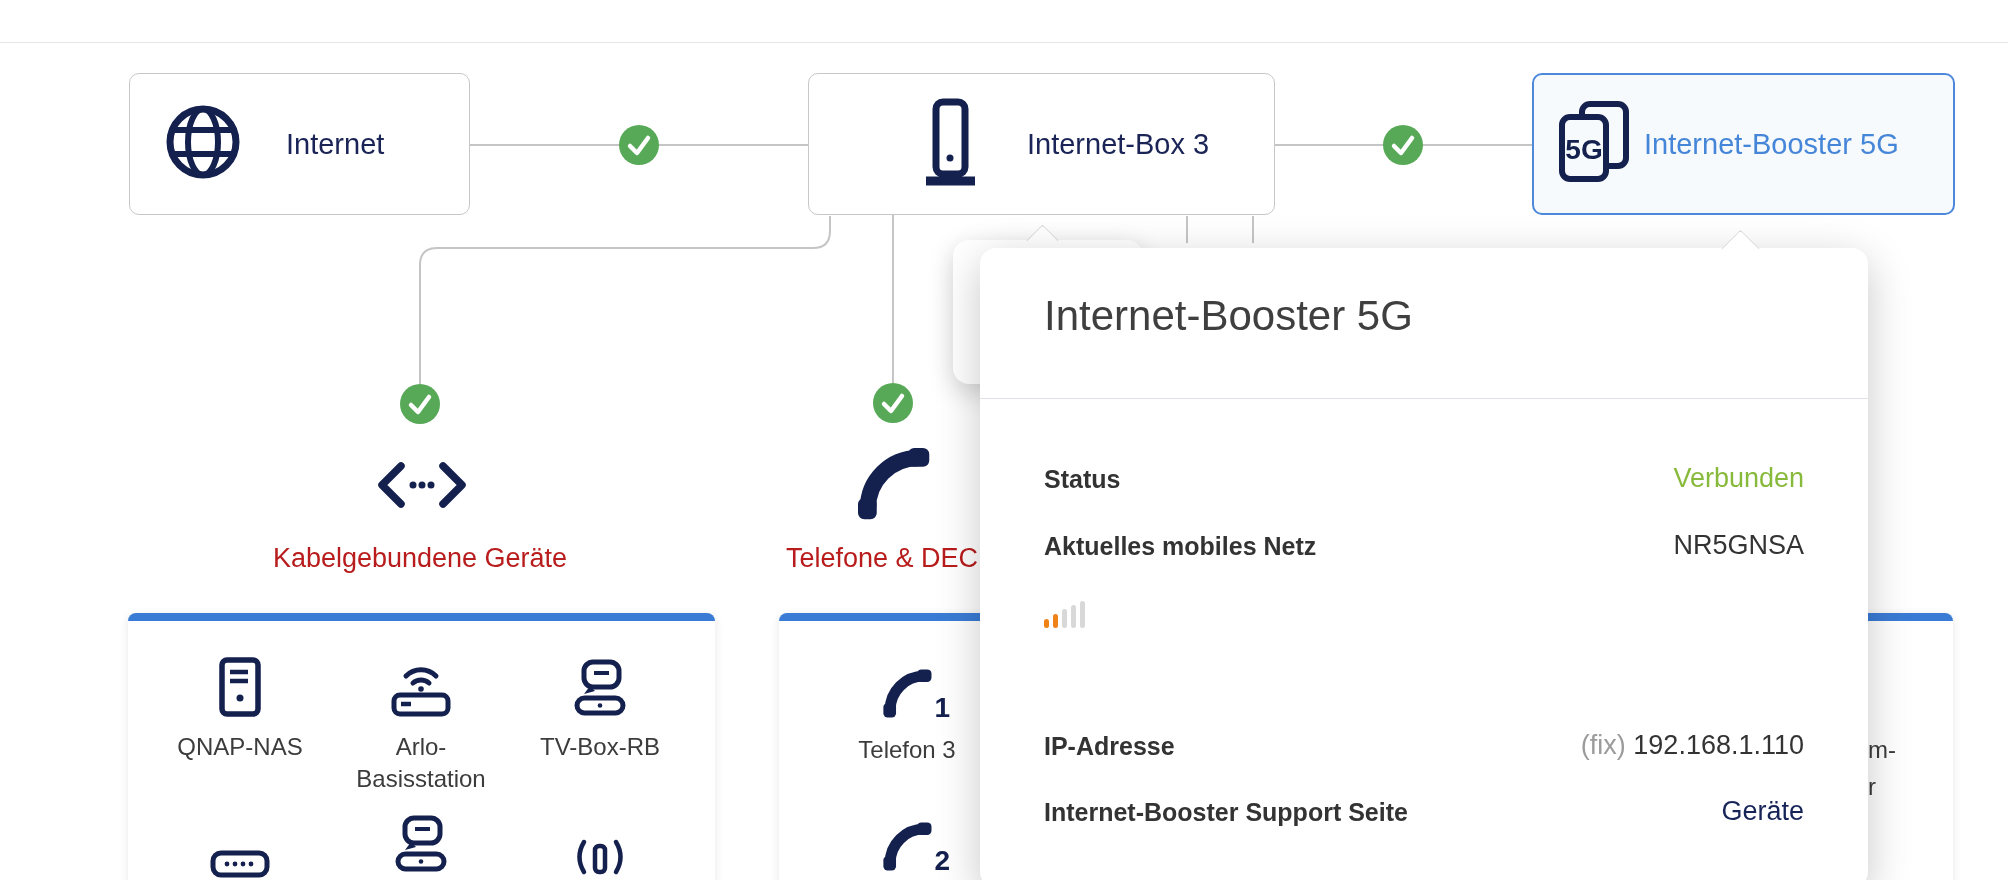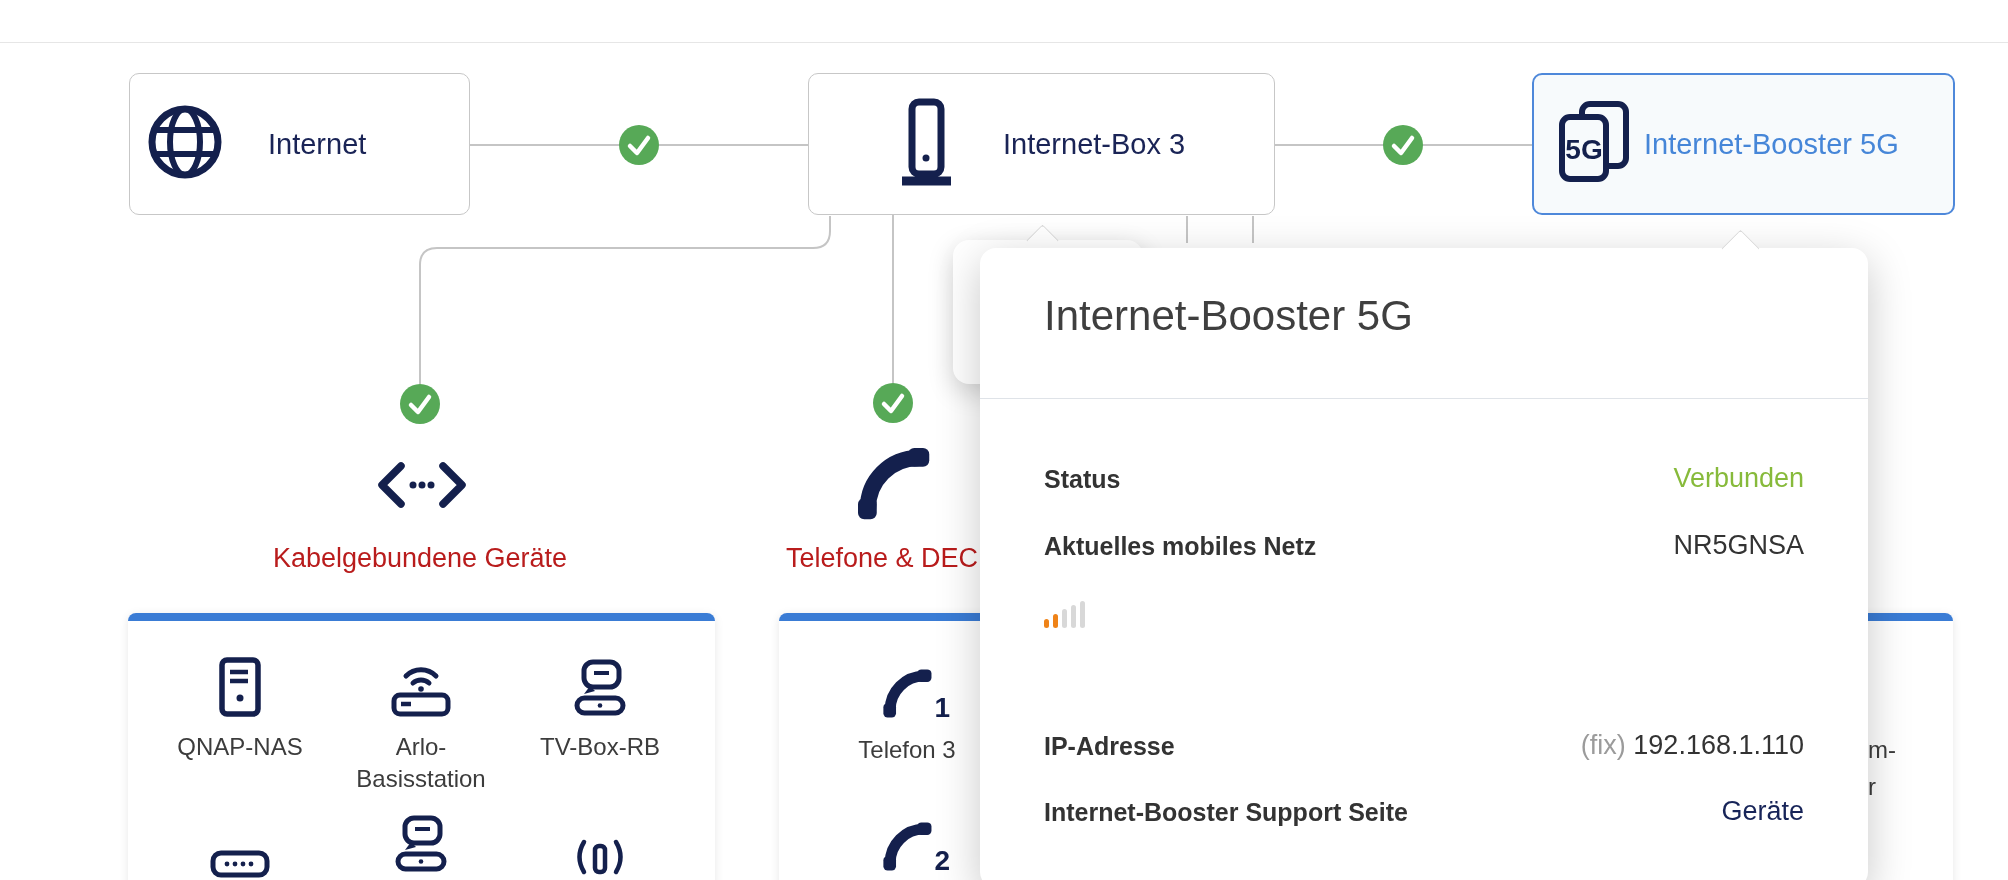--- a/index.html
+++ b/index.html
@@ -4,22 +4,22 @@
 <style>
   html,body{margin:0;padding:0;background:#fff;}
   .page{position:relative;width:2008px;height:880px;background:#ffffff;overflow:hidden;
         font-family:"Liberation Sans",sans-serif;color:#14204d;}
   .top-divider{position:absolute;left:0;top:42px;width:2008px;height:0;border-top:1px solid #e6e6e6;}
   svg.wires{position:absolute;left:0;top:0;z-index:1;}
   
   .node{position:absolute;top:73px;height:142px;background:#fff;border:1.5px solid #c7c7c7;
         border-radius:10px;display:flex;align-items:center;box-sizing:border-box;z-index:2;cursor:pointer;}
   .node-label{font-size:29px;color:#1a2456;white-space:nowrap;}
-  .node-internet{left:129px;width:341px;padding-left:16px;gap:44px;}
-  .node-router{left:808px;width:467px;padding-left:90px;gap:48px;}
+  .node-internet{left:129px;width:341px;padding-left:34px;gap:44px;}
+  .node-router{left:808px;width:467px;padding-left:114px;gap:48px;}
   .node-booster{left:1532px;width:423px;padding-left:22px;gap:12px;border:2px solid #4e88da;background:#f7fafc;}
   .node-booster .node-label{color:#4686d8;}
   
   .check{position:absolute;width:40px;height:40px;z-index:3;}
   .check-1{left:619px;top:125px;}  .check-2{left:1383px;top:125px;}
   .check-3{left:400px;top:384px;}  .check-4{left:873px;top:383px;}
   
   .grp-icon{position:absolute;z-index:2;}
   .wired-grp-icon{left:376px;top:462px;}
   .phone-grp-icon{left:853px;top:443px;}

